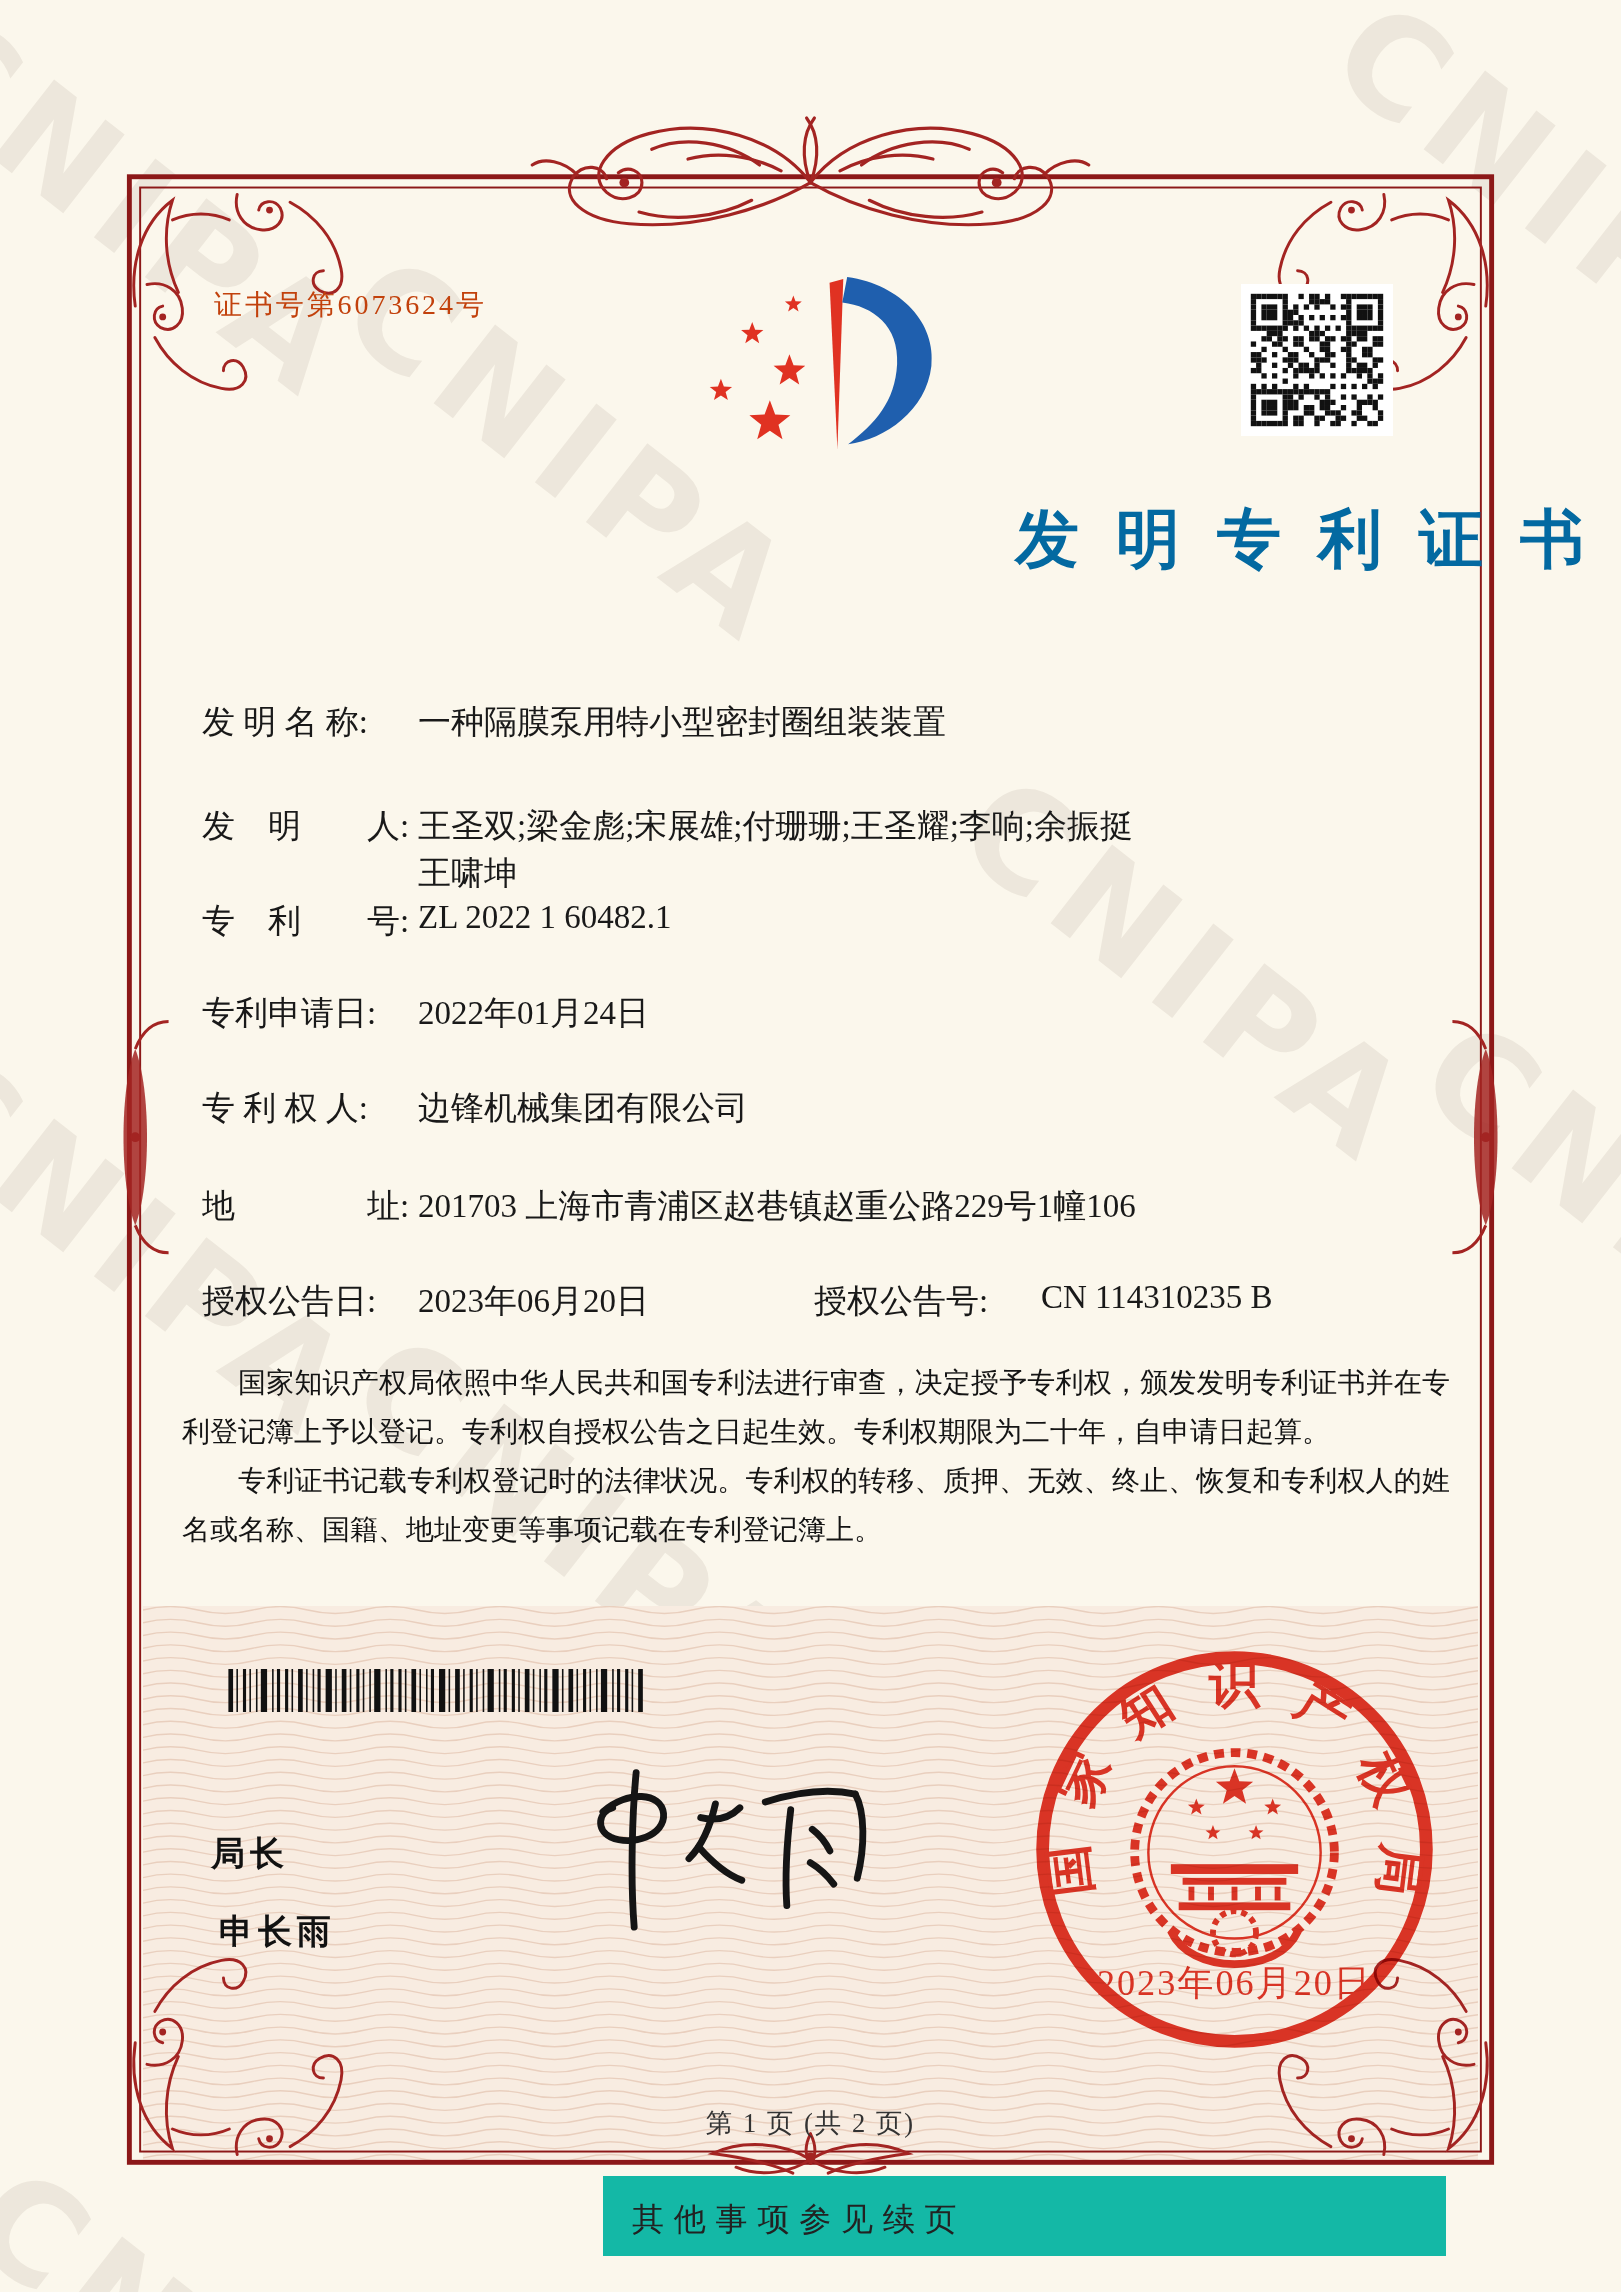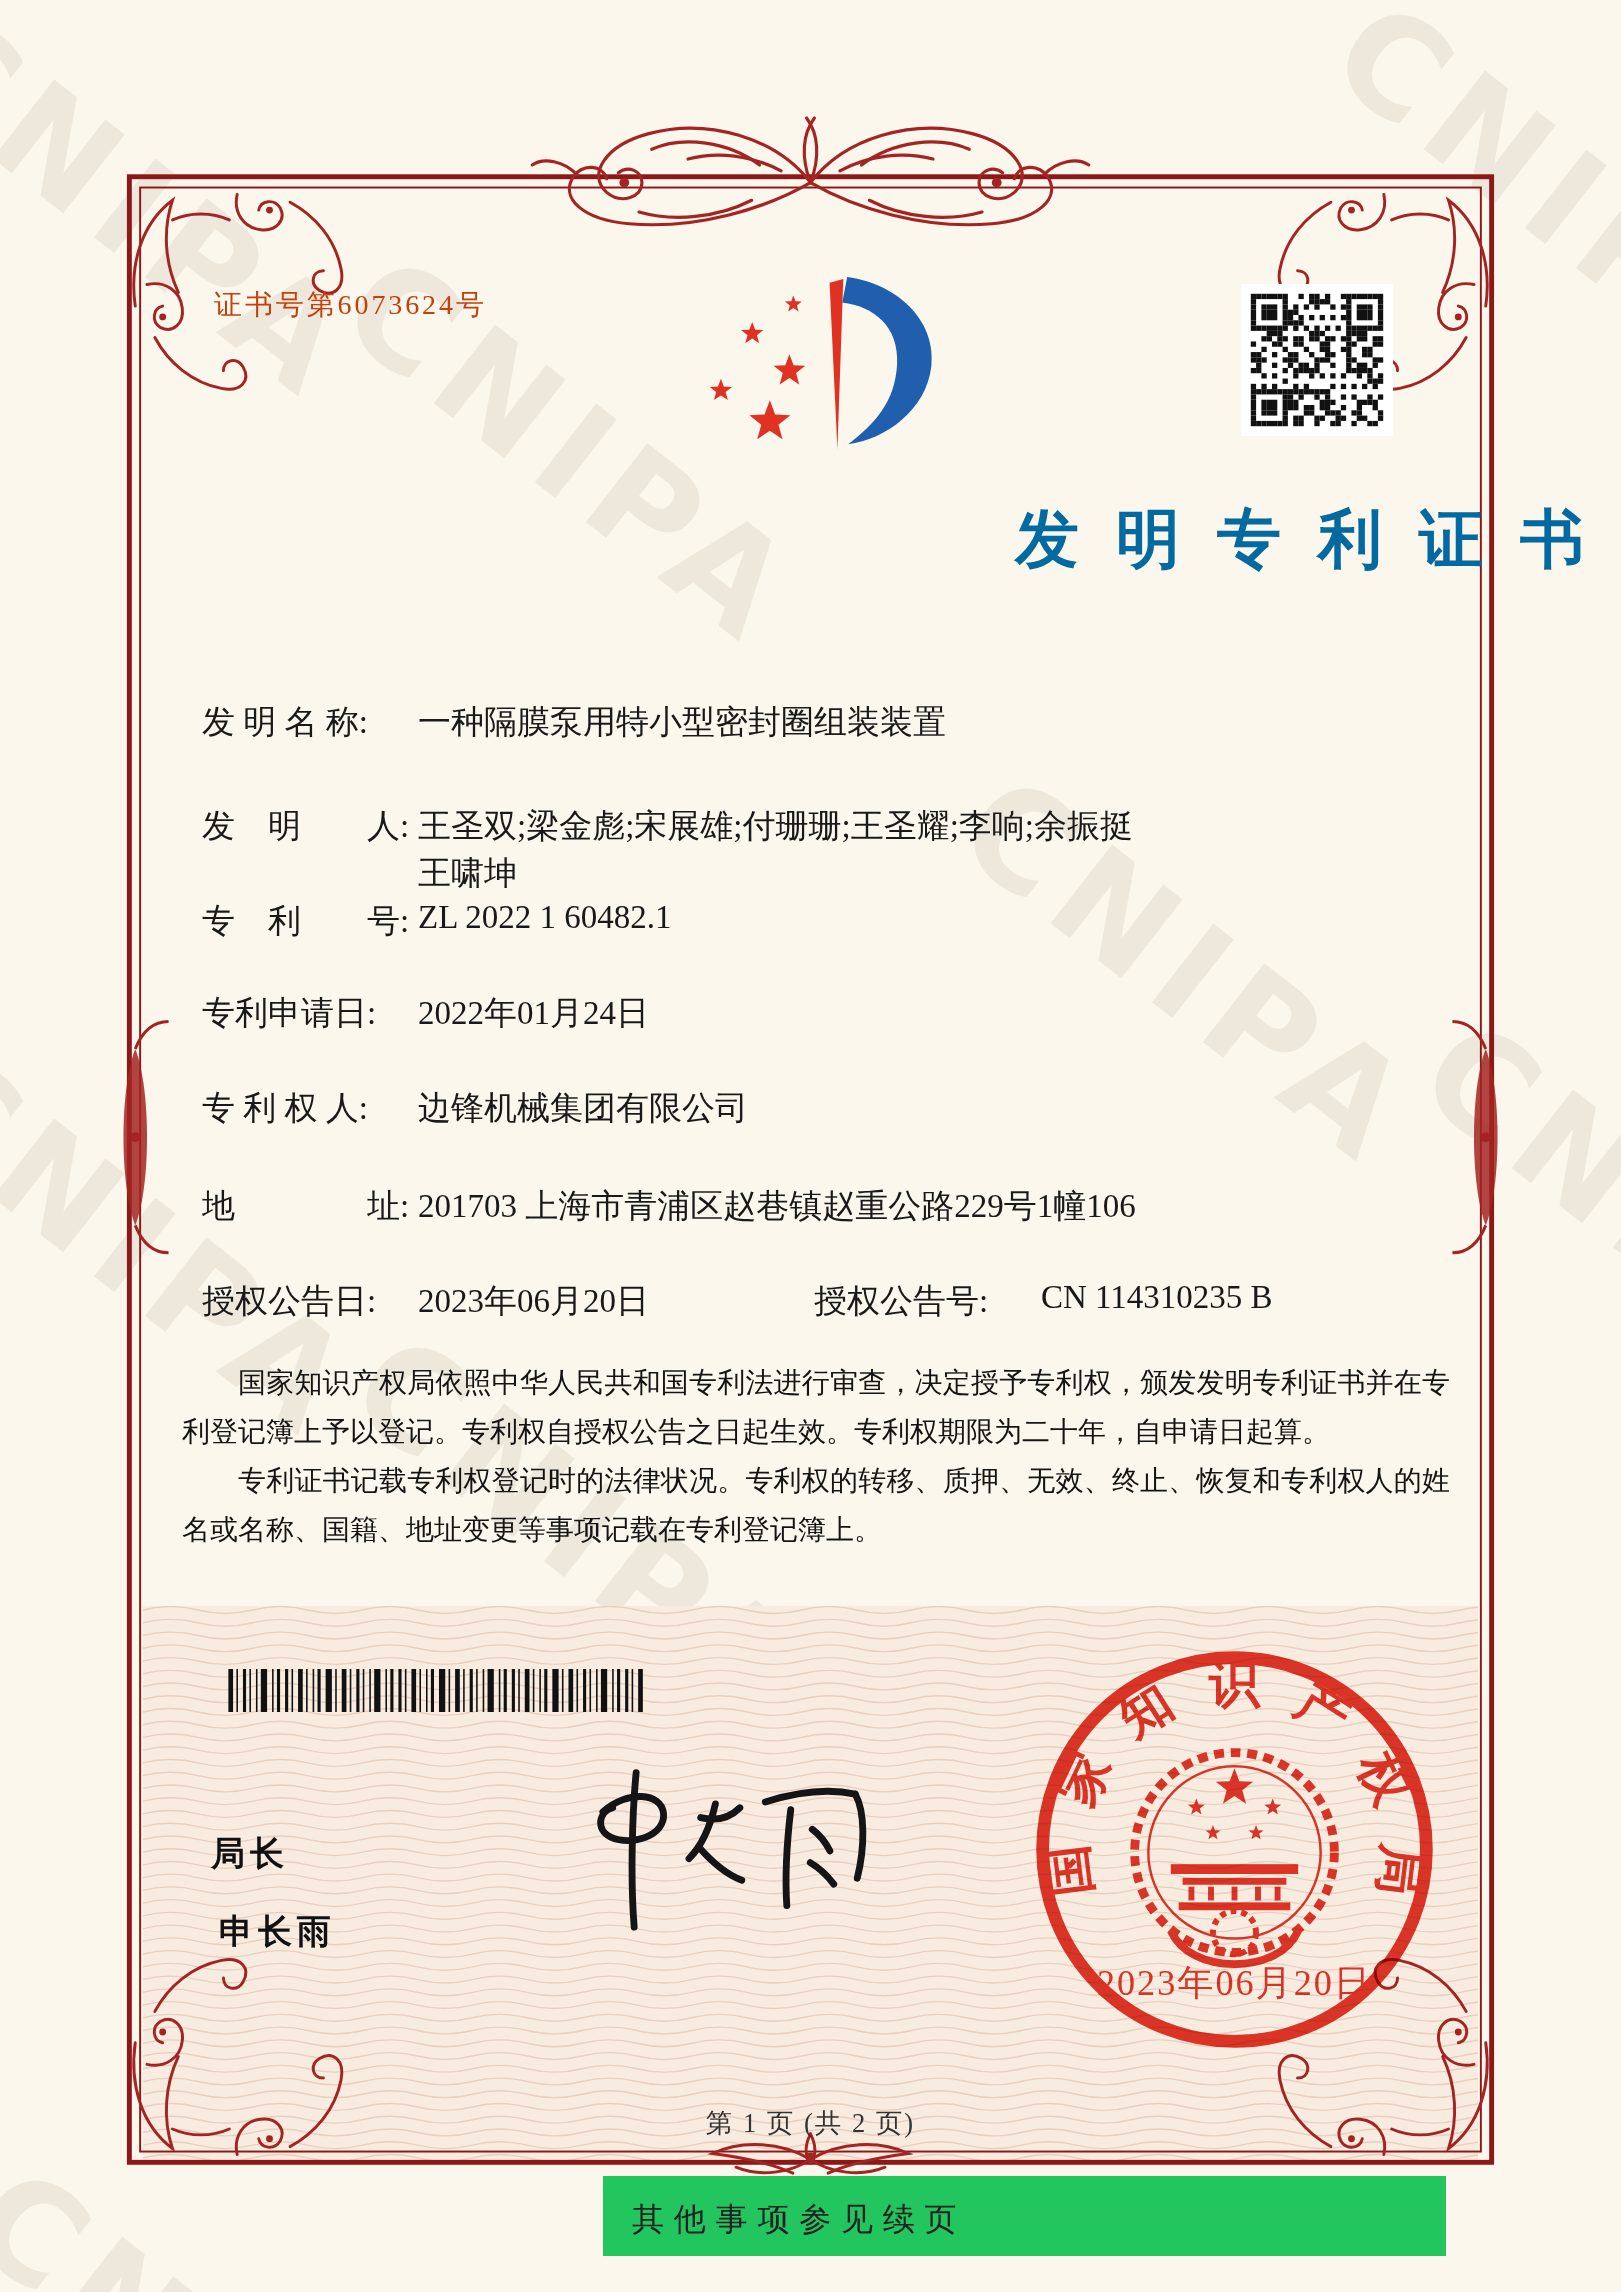--- a/index.html
+++ b/index.html
@@ -40,21 +40,21 @@
   .sig-title{position:absolute;left:211px;top:1831px;font-size:34px;font-weight:700;
              letter-spacing:4.9px;font-family:"DejaVu Sans","Liberation Sans",sans-serif;color:#111;}
   .sig-name{position:absolute;left:211px;top:1909px;font-size:34px;font-weight:700;
             letter-spacing:4.9px;font-family:"DejaVu Sans","Liberation Sans",sans-serif;color:#111;margin-left:8px;}
   .signature-svg{position:absolute;left:534px;top:1753px;}
   
   .seal-svg{position:absolute;left:1024px;top:1639px;opacity:.94;mix-blend-mode:multiply;}
   
   .page-info{position:absolute;left:0;right:0;top:2105px;text-align:center;font-size:26.5px;
              letter-spacing:2px;color:#333;}
-  .foot-band{position:absolute;left:603px;top:2176px;width:843px;height:80px;background:#22c55e;}
+  .foot-band{position:absolute;left:603px;top:2176px;width:843px;height:80px;background:#14b8a6;}
   .foot-note{position:absolute;left:29px;top:21.6px;font-size:32px;letter-spacing:9.8px;color:#222;}
 </style>
 </head>
 <body>
 
 <div class="page">
 
   <div class="layer" id="watermarks">
       <div class="wm" style="left: -29px; top: -19.6px;">CNIPA</div>
       <div class="wm" style="left: 412px; top: 225px;">CNIPA</div>

